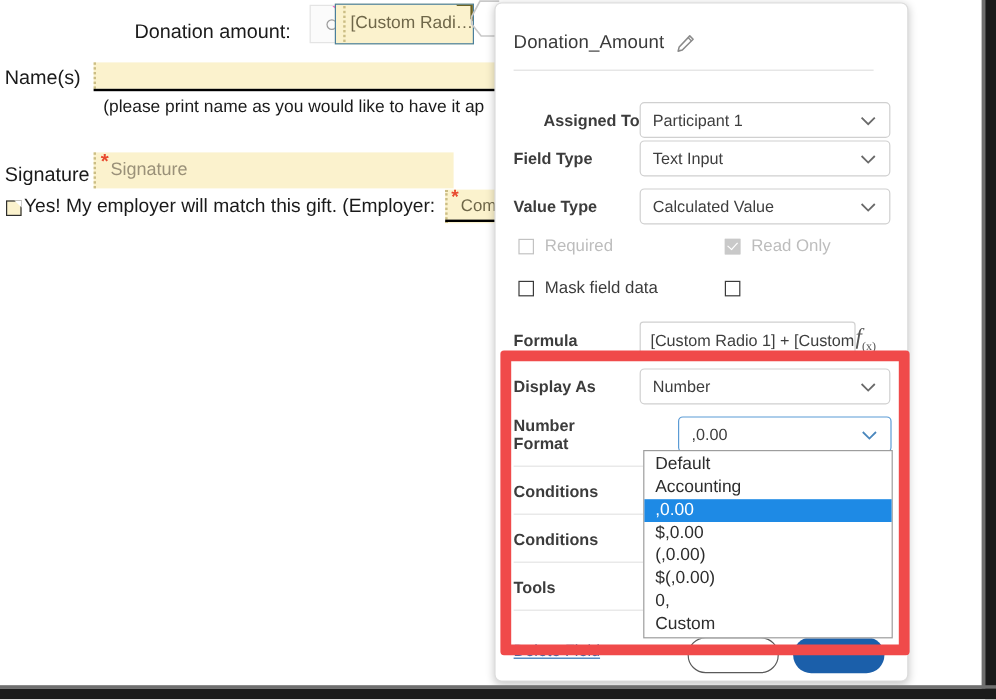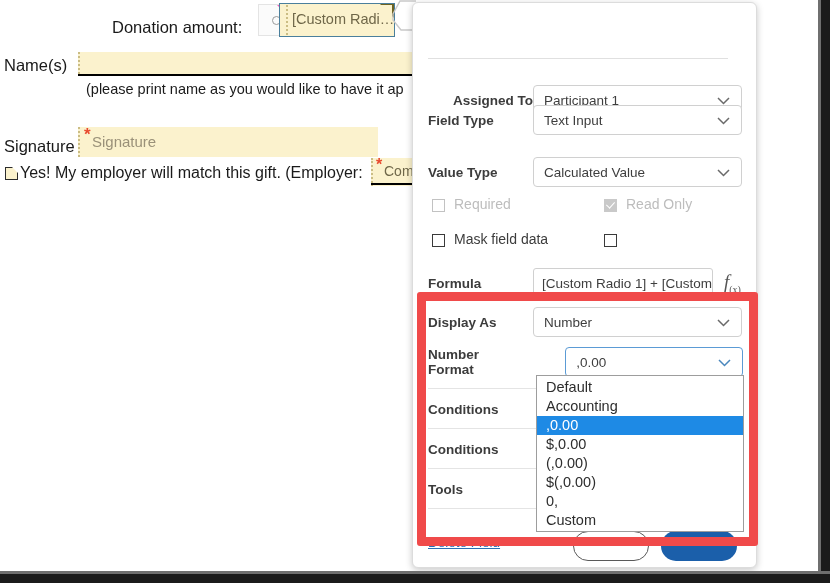--- a/index.html
+++ b/index.html
@@ -250,21 +250,21 @@
     color: #3e3e3e;
     white-space: nowrap;
     overflow: hidden;
   }
   .chev {
     position: absolute;
     right: 11px; top: 11px;
   }
 
   .row-assigned { top: 82px; text-align: right; }
-  .row-fieldtype{ top: 102px; }
+  .row-fieldtype{ top: 114px; }
   .row-valuetype{ top: 154px; }
 
   
   .cb-row { position:absolute; left: 15px; width: 315px; height: 22px; }
   .cb-row.r1 { top: 193px; }
   .cb-row.r2 { top: 228px; }
   .cb {
     position: absolute;
     width: 13px; height: 13px;
     border: 1.6px solid #3a3a3a;
@@ -307,21 +307,20 @@
     box-sizing: border-box;
     display:flex; align-items:center;
   }
   .formula-input span {
     padding-left: 8px;
     font-size: 13.5px;
     color: #3e3e3e;
     white-space:nowrap; overflow:hidden;
   }
   .fx-icon {
-    margin-left: 11px;
     font-family: "Liberation Serif", serif;
     font-style: italic;
     font-size: 19px;
     color: #555;
     line-height: 1;
   }
   .fx-icon sub { font-size: 10px; font-style: normal; }
 
   .row-displayas { top: 304px; }
   .row-numfmt    { top: 344px; gap: 48px; }
@@ -446,20 +445,27 @@
     <div class="doc-label lbl-yes">Yes!  My employer will match this gift.  (Employer:</div>
 
     <div class="field-cream fld-comp"></div>
     <div class="comp-star">*</div>
     <div class="comp-txt">Comp</div>
     <div class="field-underline und-comp"></div>
   </div>
 
   <div class="panel">
 
+    <div class="panel-title-row">
+      <div class="panel-title">Donation_Amount</div>
+      <svg class="pencil-icon" width="17" height="17" viewBox="0 0 17 17">
+        <path d="M11.8 1.9 L14.6 4.7 L5.6 13.7 L2.1 14.6 L3 11.1 Z" fill="none" stroke="#8a8a8a" stroke-width="1.3" stroke-linejoin="round"></path>
+        <path d="M10.4 3.3 L13.2 6.1" stroke="#8a8a8a" stroke-width="1.1"></path>
+      </svg>
+    </div>
     <div class="title-rule"></div>
 
     <div class="prop-row row-assigned">
       <div class="prop-label">Assigned To</div>
       <div class="prop-select">
         <span class="val">Participant 1</span>
         <svg class="chev" width="13" height="8" viewBox="0 0 13 8">
           <path d="M1 1 L6.5 6.5 L12 1" fill="none" stroke="#6a6a6a" stroke-width="1.5"></path>
         </svg>
       </div>

